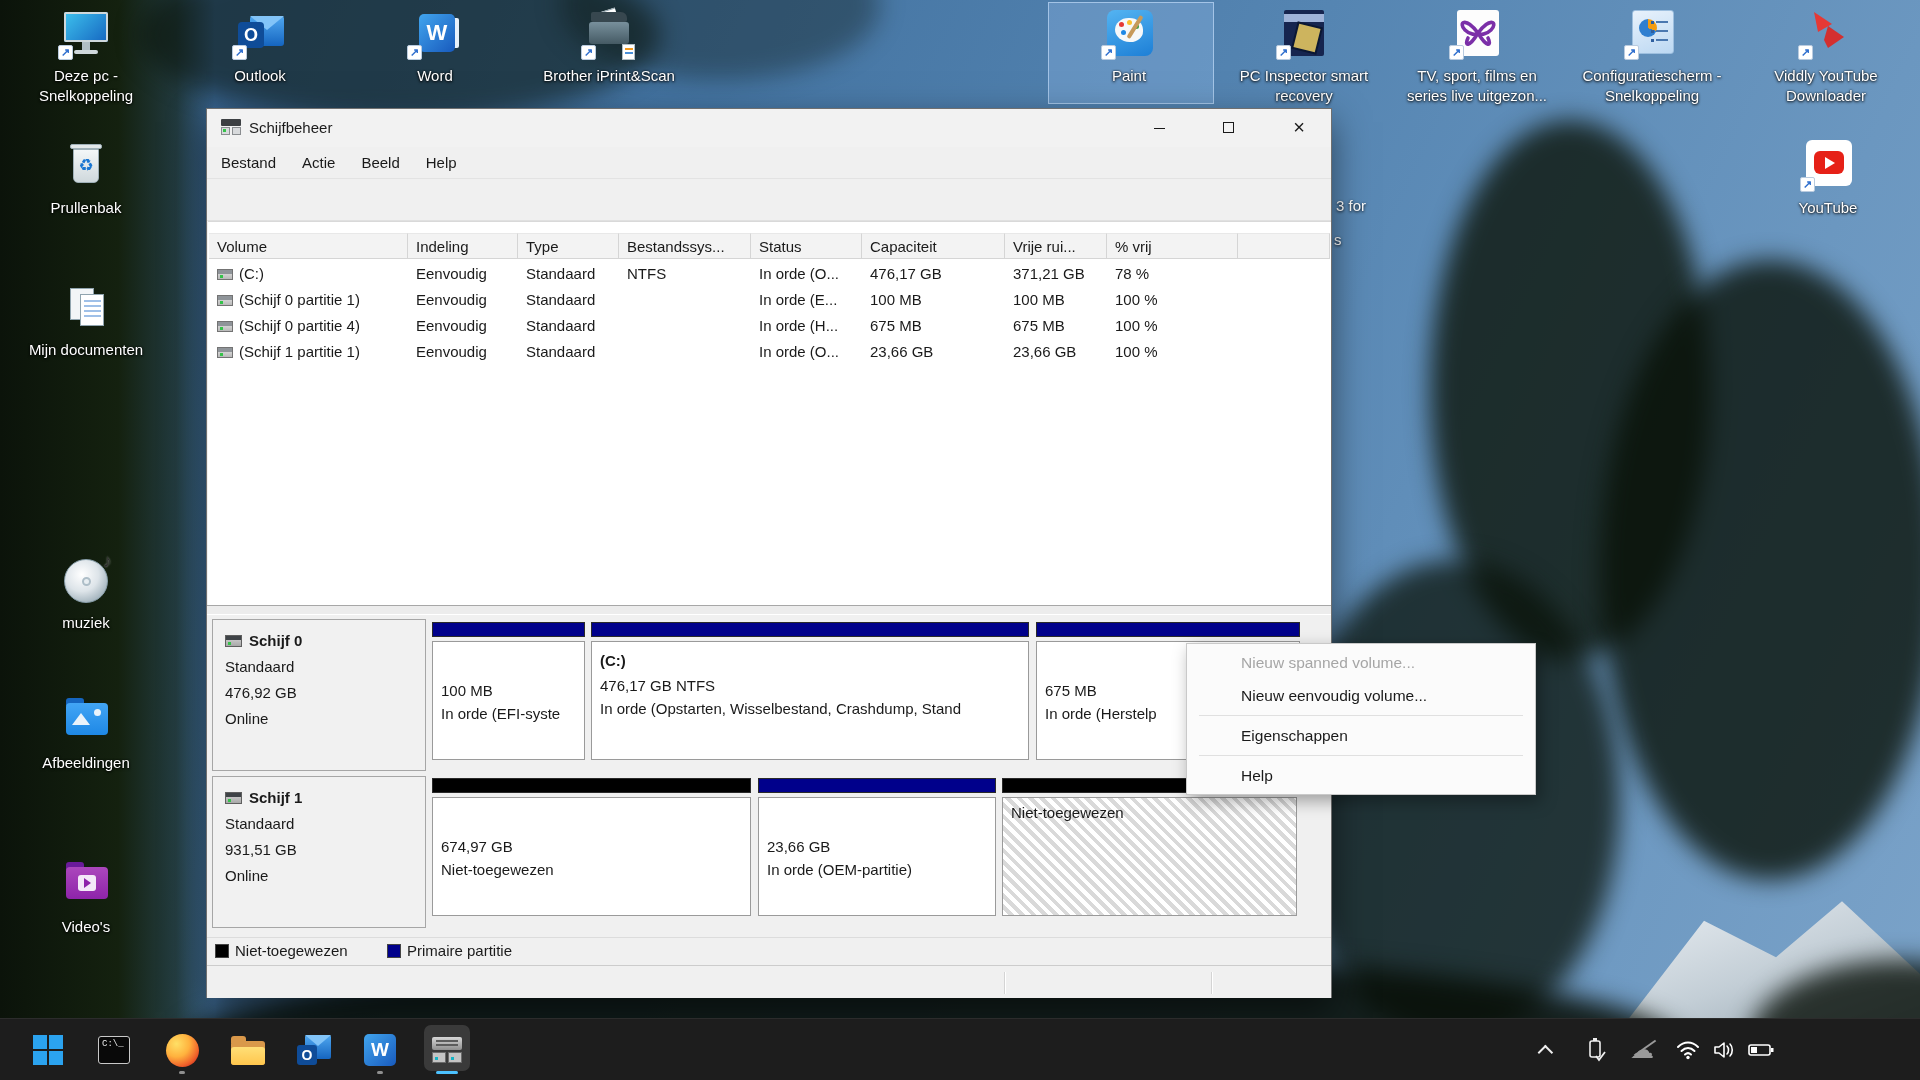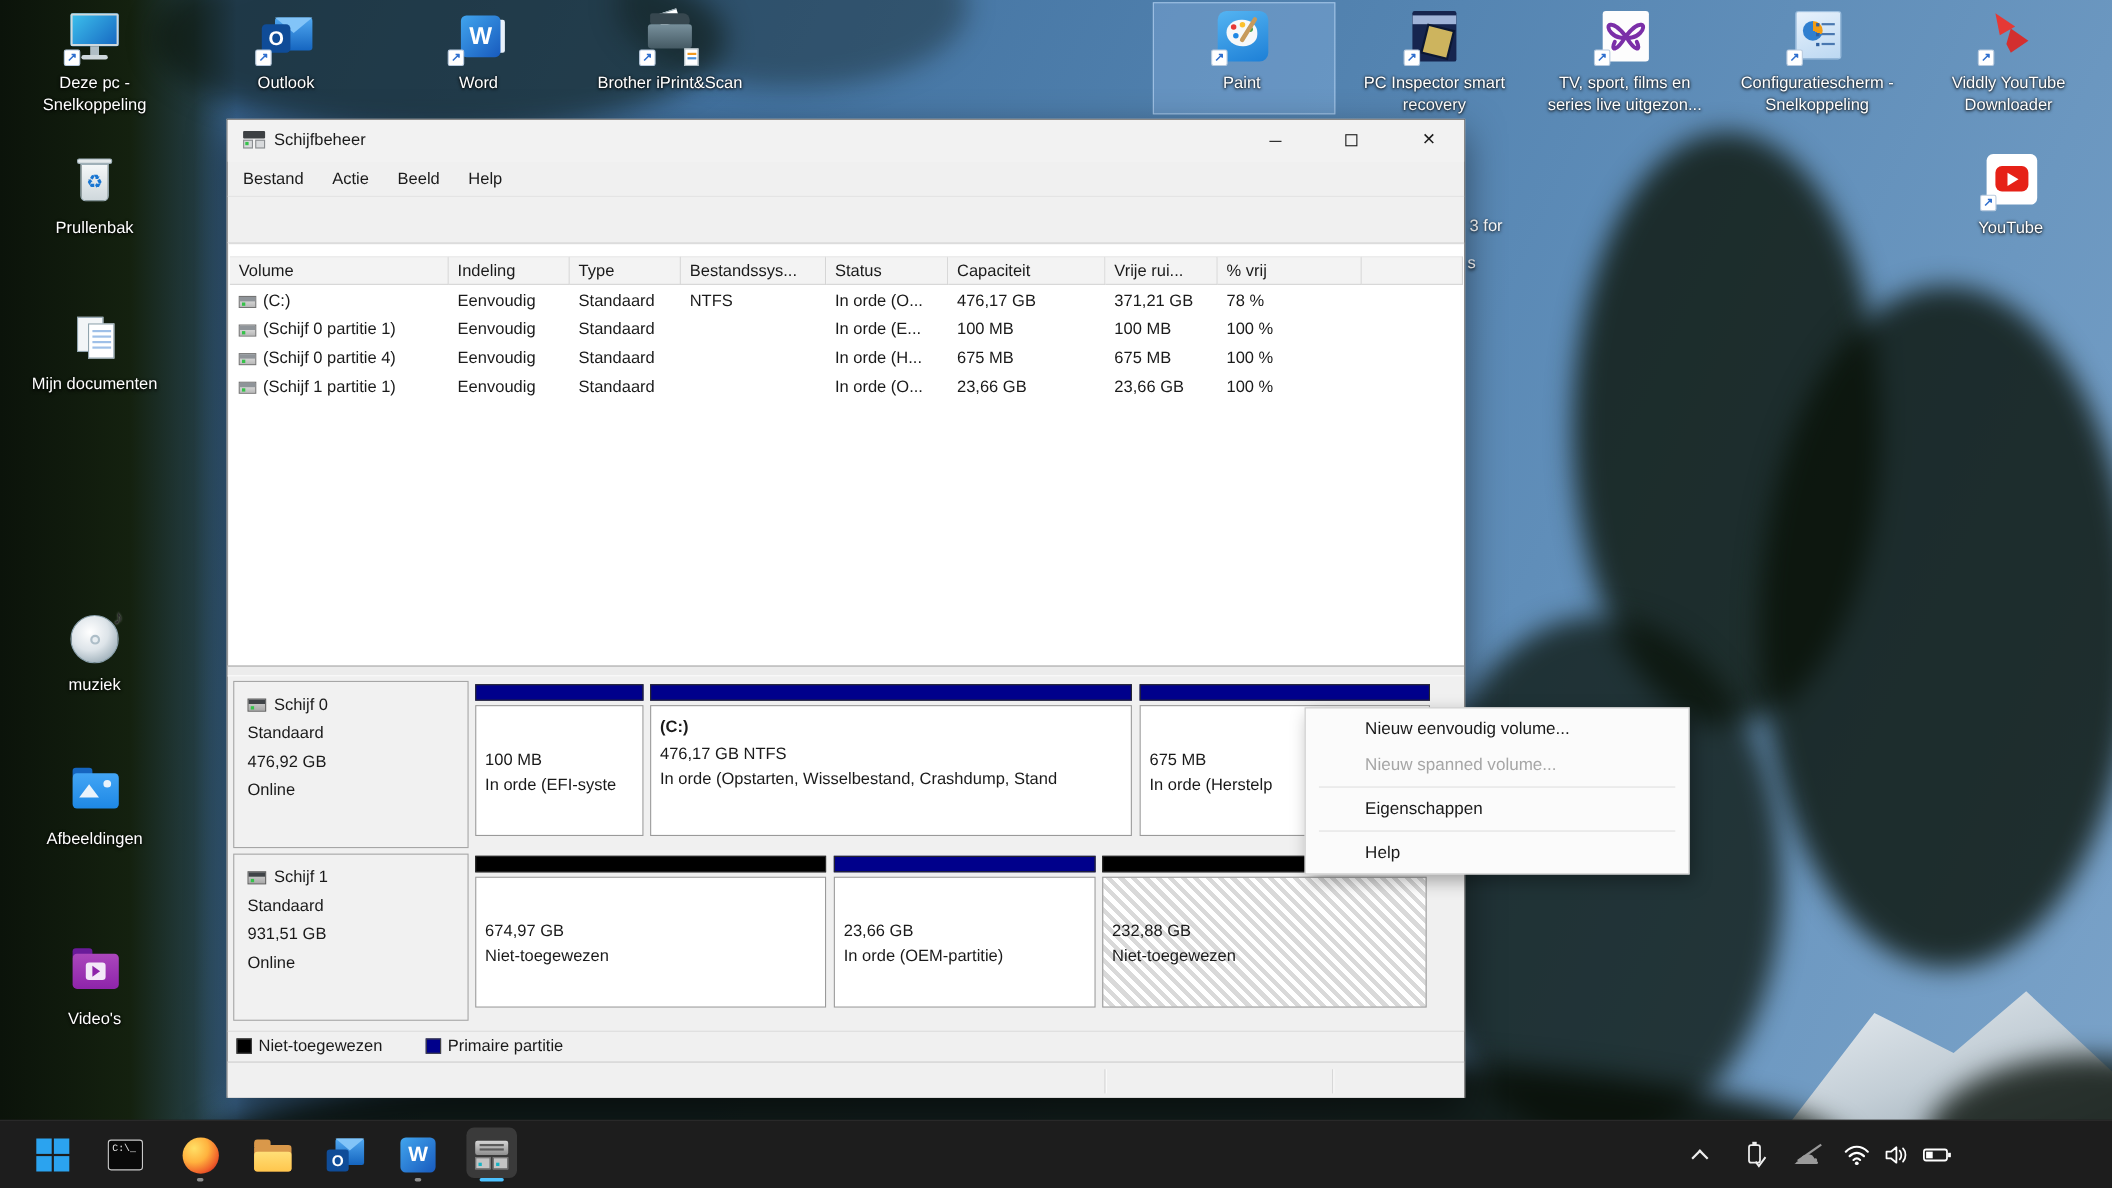--- a/index.html
+++ b/index.html
@@ -139,21 +139,21 @@
   .hdd-glyph { position:absolute; left:8px; top:8px; width:16px; height:11px; background:linear-gradient(180deg,#e7e7e7,#b9b9b9); border:1px solid #737373; }
   .hdd-glyph::before { content:""; position:absolute; left:0; top:0; right:0; height:4px; background:#8f9499; }
   .hdd-glyph::after { content:""; position:absolute; left:2px; bottom:1px; width:3px; height:3px; background:#35c24a; }
   .vol-text { position:absolute; left:30px; top:0; line-height:26px; }
 
   .splitter { position:absolute; left:0; top:496px; width:100%; height:10px; background:#ececec; border-top:1px solid #a7a7a7; border-bottom:1px solid #ffffff; }
 
   
   .graph-panel { position:absolute; left:1px; top:506px; width:1123px; height:322px; background:#f0f0f0; }
   .disk-info { position:absolute; left:5px; width:214px; height:152px; background:#f1f1f1; border:1px solid #a6a6a6; font-size:15px; color:#1a1a1a; }
-  .disk-name { position:absolute; left:36px; top:12px; font-weight:normal; }
+  .disk-name { position:absolute; left:36px; top:12px; font-weight:bold; }
   .disk-line { position:absolute; left:12px; }
   .disk-glyph { position:absolute; left:12px; top:15px; width:17px; height:12px; background:linear-gradient(180deg,#d8d8d8,#a8a8a8); border:1px solid #5f5f5f; }
   .disk-glyph::before { content:""; position:absolute; left:0; top:0; right:0; height:4px; background:#3f4347; }
   .disk-glyph::after { content:""; position:absolute; left:2px; bottom:1px; width:3px; height:3px; background:#35c24a; }
 
   .partition { position:absolute; height:138px; }
   .part-bar { position:absolute; left:0; right:0; top:0; height:15px; border:1px solid #2a2a2a; }
   .bar-primary { background:#00008b; }
   .bar-unalloc { background:#000000; }
   .part-body { position:absolute; left:0; right:0; top:19px; bottom:0; background:#fff; border:1px solid #9a9a9a; padding:0 8px; overflow:hidden; }
@@ -586,41 +586,40 @@
   <div class="partition" style="left:551px;top:669px;width:238px;">
     <div class="part-bar bar-primary"></div>
     <div class="part-body">
       <div class="p-size pad-noname">23,66 GB</div>
       <div class="p-status">In orde (OEM-partitie)</div>
     </div>
   </div>
   <div class="partition" style="left:795px;top:669px;width:295px;">
     <div class="part-bar bar-unalloc"></div>
     <div class="part-body hatched">
-      <div class="p-size pad-noname">232,88 GB</div>
       <div class="p-status">Niet-toegewezen</div>
     </div>
   </div>
 
   <div class="legend">
     <span class="legend-sq" style="left:8px;background:#000000;"></span>
     <span style="position:absolute;left:28px;top:4px;">Niet-toegewezen</span>
     <span class="legend-sq" style="left:180px;background:#00008b;"></span>
     <span style="position:absolute;left:200px;top:4px;">Primaire partitie</span>
   </div>
 
   <div class="statusbar">
     <div class="status-sep" style="left:797px;"></div>
     <div class="status-sep" style="left:1004px;"></div>
   </div>
 </div>
 
 <div class="context-menu">
+  <div class="cm-item disabled">Nieuw spanned volume...</div>
   <div class="cm-item">Nieuw eenvoudig volume...</div>
-  <div class="cm-item disabled">Nieuw spanned volume...</div>
   <div class="cm-sep"></div>
   <div class="cm-item">Eigenschappen</div>
   <div class="cm-sep"></div>
   <div class="cm-item">Help</div>
 </div>
 
 <div class="taskbar">
   <div class="tb-active-bg"></div>
 
   <div class="tb-icon" style="left:29px;">

